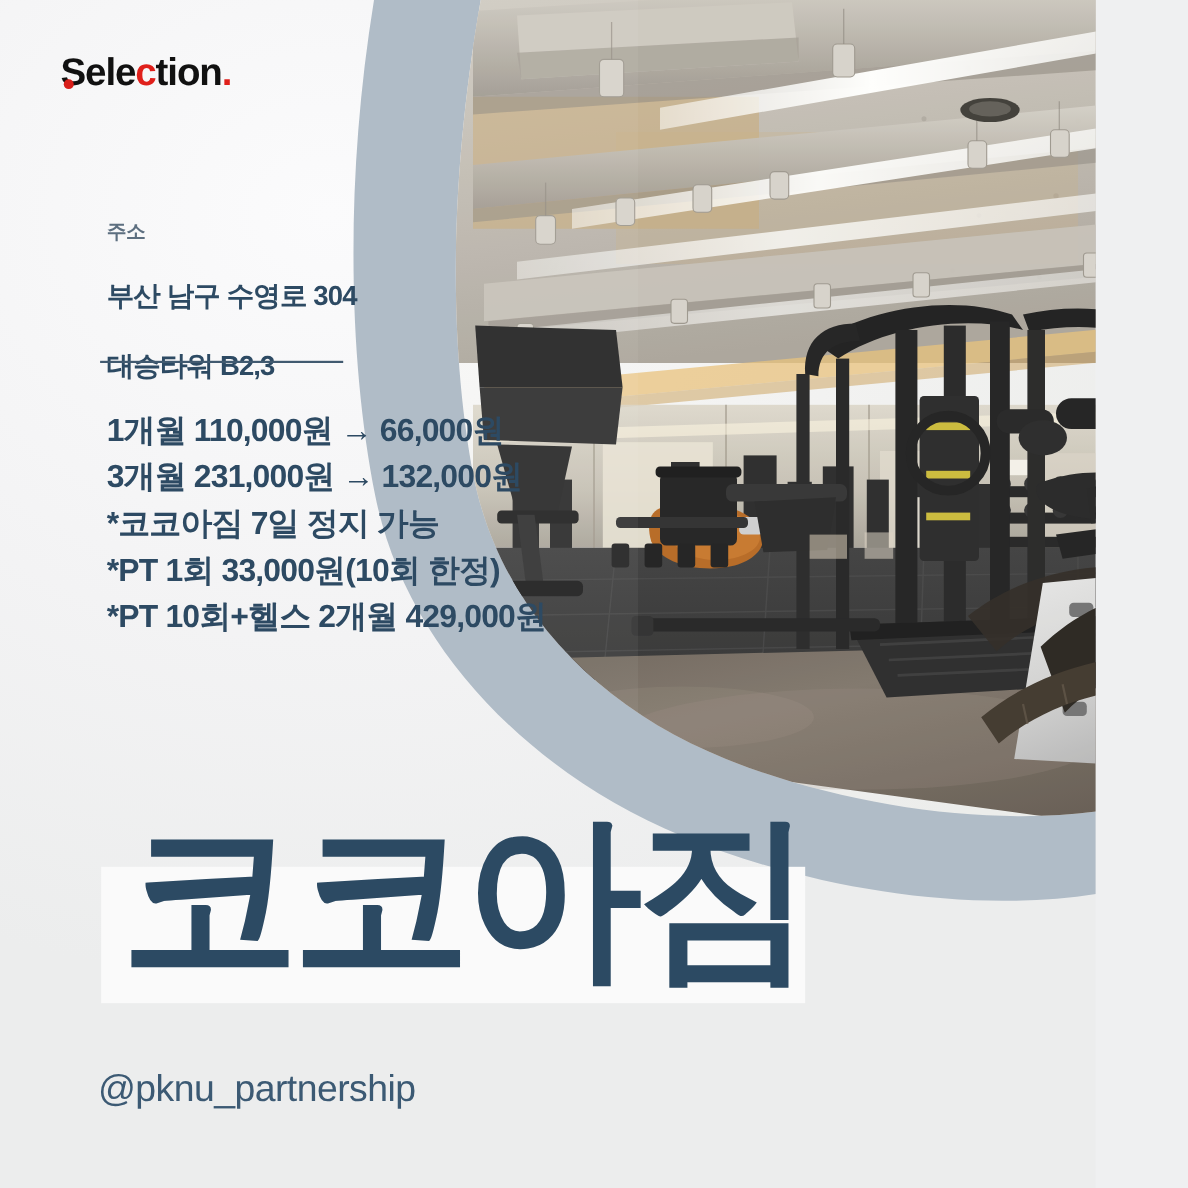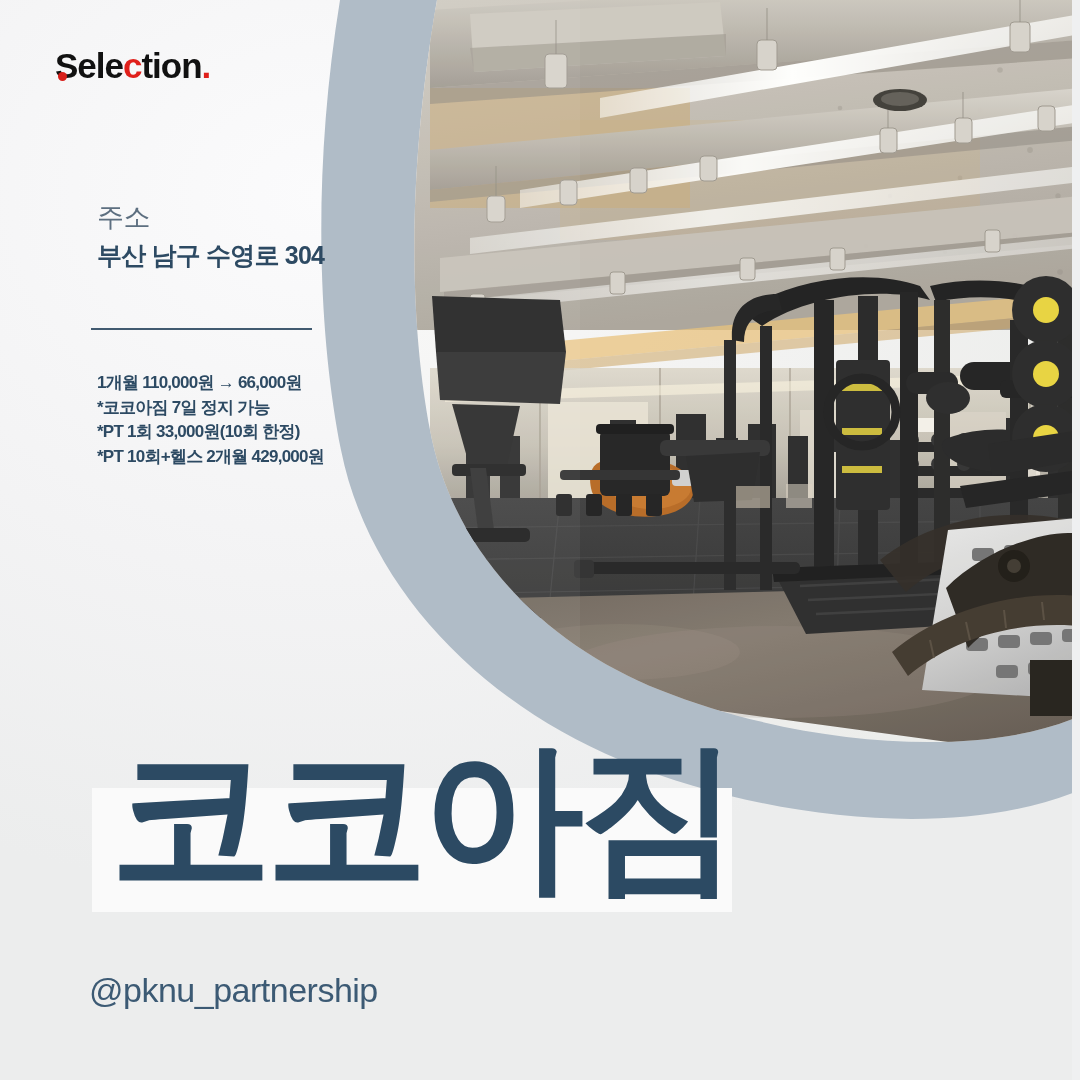--- a/index.html
+++ b/index.html
@@ -6,21 +6,21 @@
   * { margin:0; padding:0; box-sizing:border-box; }
   html, body { width:1080px; height:1080px; }
   body {
     font-family:"Liberation Sans","DejaVu Sans",sans-serif;
     background:#eff0f1;
     overflow:hidden;
   }
 
   #card {
     position:relative;
-    width:1072px; height:1080px;
+    width:996px; height:1080px;
     background:
       radial-gradient(ellipse 900px 700px at 30% 18%, #fbfbfc 0%, #f3f3f4 55%, #eceded 100%);
     overflow:hidden;
   }
 
   
   .curve-layer { position:absolute; inset:0; }
   .curve-layer svg { display:block; width:1080px; height:1080px; }
 
   
@@ -33,38 +33,38 @@
   #logo .red { color:#e0201b; }
   #logo .dotmark {
     position:absolute; left:3px; bottom:2px;
     width:9px; height:9px; border-radius:50%;
     background:#d81f1a;
   }
 
   
   #address-block { position:absolute; left:97px; top:197px; }
   .label-sm {
-    font-size:27px; color:#5d6f80; font-weight:normal;
+    font-size:18px; color:#5d6f80; font-weight:bold;
     letter-spacing:-0.4px; line-height:1.5;
   }
   .addr-line {
     font-size:25px; color:#2d4a63; font-weight:bold;
-    letter-spacing:-0.8px; line-height:1.42;
+    letter-spacing:-0.8px; line-height:1.42;margin-top:28px;
   }
 
   
   #divider {
     position:absolute; left:91px; top:328px;
     width:221px; height:2px; background:#415a70;
   }
 
   
   #details-block { position:absolute; left:97px; top:371px; }
   .detail-line {
-    font-size:17px; color:#2d4a63; font-weight:bold;
+    font-size:29px; color:#2d4a63; font-weight:bold;
     letter-spacing:-0.75px; line-height:1.455;
     white-space:nowrap;
   }
 
   
   #title-hl {
     position:absolute; left:92px; top:788px;
     width:640px; height:124px;
     background:#fafafa;
   }
@@ -456,26 +456,28 @@
     </svg>
   </div>
 
   <div id="logo">
     <span class="dotmark"></span><span>Sele</span><span class="red">c</span><span>tion</span><span class="red">.</span>
   </div>
 
   <div id="address-block">
     <div class="label-sm">주소</div>
     <div class="addr-line">부산 남구 수영로 304</div>
+    <div class="addr-line">대승타워 B2,3</div>
   </div>
 
   <div id="divider"></div>
 
   <div id="details-block">
     <div class="detail-line">1개월 110,000원 → 66,000원</div>
+    <div class="detail-line">3개월 231,000원 → 132,000원</div>
     <div class="detail-line">*코코아짐 7일 정지 가능</div>
     <div class="detail-line">*PT 1회 33,000원(10회 한정)</div>
     <div class="detail-line">*PT 10회+헬스 2개월 429,000원</div>
   </div>
 
   <div id="title-hl"></div>
   <div id="title">코코아짐</div>
 
   <div id="handle">@pknu_partnership</div>
 

